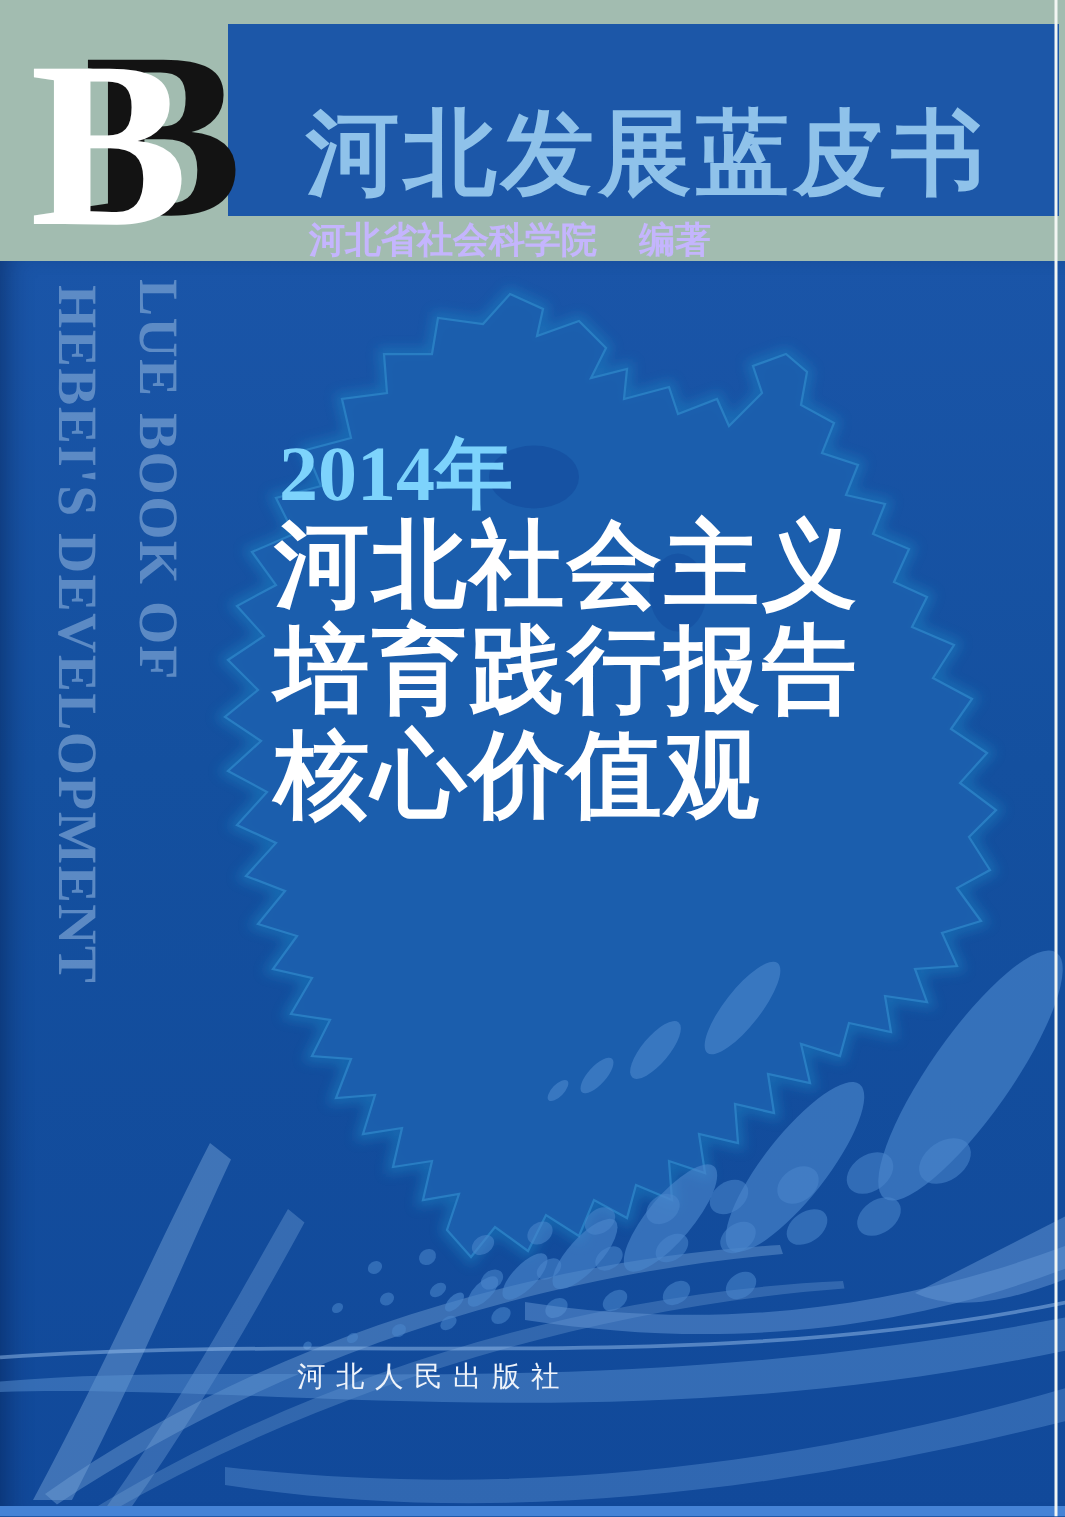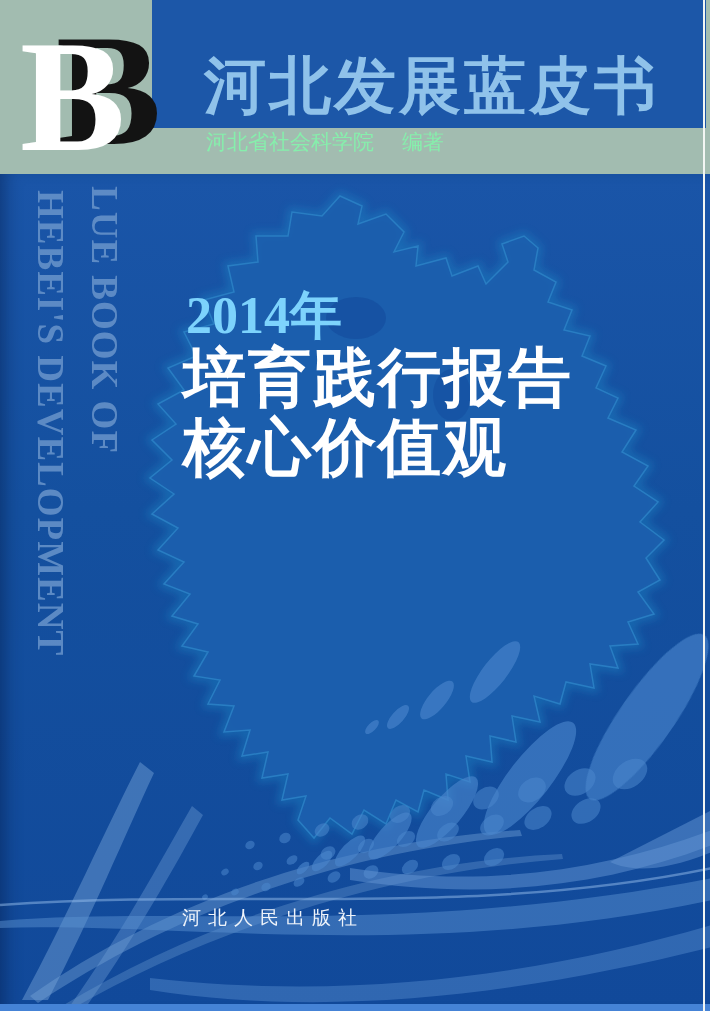--- a/index.html
+++ b/index.html
@@ -9,32 +9,32 @@
     background:#14509f;
   }
   .cover{position:absolute;inset:0;width:710px;height:1011px;overflow:hidden;}
 
   
   .header-band{
     position:absolute;left:0;top:0;width:710px;height:174px;
     background:#a2bcb0;z-index:4;
   }
   .header-blue-panel{
-    position:absolute;left:152px;top:0;width:554px;height:128px;
+    position:absolute;left:152px;top:16px;width:554px;height:128px;
     background:#1c57a8;
   }
   .series-title{
     position:absolute;left:52px;top:44px;
     font-size:62px;font-weight:bold;letter-spacing:3px;
     color:#8fc2ea;font-family:"Liberation Sans",sans-serif;
     white-space:nowrap;
   }
   .author-line{
     position:absolute;left:54px;top:128px;
-    font-size:21px;font-weight:normal;color:#86efac;
+    font-size:24px;font-weight:bold;color:#c4b5fd;
     font-family:"Liberation Serif",serif;white-space:nowrap;
   }
   .author-role{margin-left:28px;}
 
   
   .logo-b{position:absolute;left:0;top:0;width:160px;height:174px;}
   .logo-b span{
     position:absolute;font-family:"Liberation Serif",serif;
     font-weight:bold;font-size:158px;line-height:1;
   }
@@ -66,21 +66,21 @@
     font-size:52px;font-weight:bold;color:#7dd3fc;
     font-family:"Liberation Serif",serif;z-index:5;white-space:nowrap;
   }
   .main-title{
     position:absolute;left:183px;top:342px;z-index:5;
     font-size:63px;line-height:70px;font-weight:bold;color:#ffffff;
     font-family:"Liberation Sans",sans-serif;letter-spacing:2px;
     white-space:nowrap;
   }
   .publisher{
-    position:absolute;left:182px;top:905px;z-index:5;
+    position:absolute;left:198px;top:905px;z-index:5;
     font-size:19px;color:#eef3fa;letter-spacing:7px;
     font-family:"Liberation Serif",serif;white-space:nowrap;
   }
 
   
   .right-line{
     position:absolute;left:703px;top:0;width:2px;height:1011px;
     background:#f2f6f3;z-index:9;
   }
   .bottom-strip{
@@ -185,20 +185,21 @@
       </div>
     </div>
     <div class="logo-b">
       <span class="b-black">B</span>
       <span class="b-white">B</span>
     </div>
   </div>
 
   <div class="year-line">2014年</div>
   <div class="main-title">
+    <div>河北社会主义</div>
     <div>培育践行报告</div>
     <div>核心价值观</div>
   </div>
 
   <div class="publisher">河北人民出版社</div>
 
   <div class="bottom-strip"></div>
   <div class="right-line"></div>
 </div>
 

